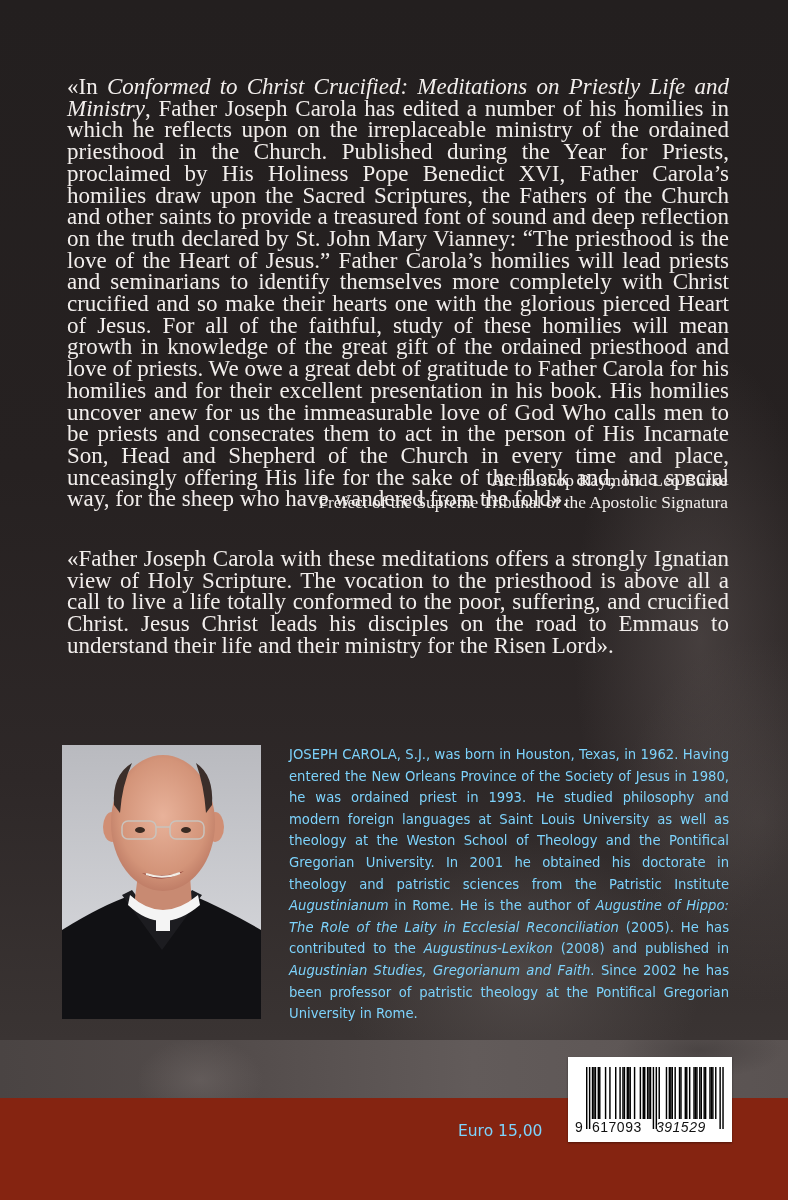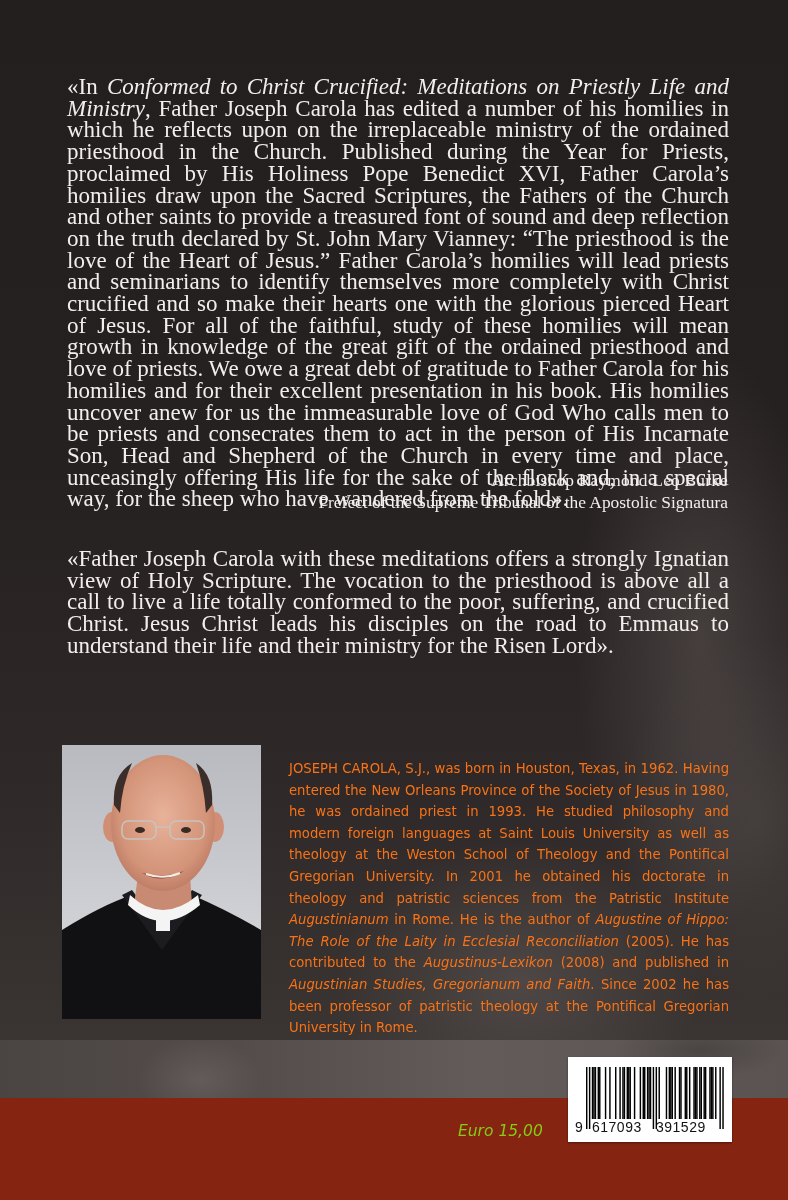--- a/index.html
+++ b/index.html
@@ -50,43 +50,42 @@
   .photo {
     position: absolute; left: 62px; top: 745px; width: 199px; height: 274px;
     overflow: hidden;
     background: linear-gradient(180deg, #bcbdc2 0%, #cdced3 40%, #d6d7db 100%);
   }
   .bio {
     position: absolute; left: 289px; top: 744px; width: 440px;
     font-family: "DejaVu Sans", "Liberation Sans", sans-serif;
     font-size: 13.2px; line-height: 21.6px;
     text-align: justify; text-align-last: left;
-    color: #f97316;
-    margin-top: 14px;
+    color: #7dd3fc;
   }
   .bio i { font-style: italic; }
   .price {
     position: absolute; left: 458px; top: 1122px;
     font-family: "DejaVu Sans", "Liberation Sans", sans-serif;
-    font-size: 15.5px; color: #84cc16; font-style: italic;
+    font-size: 15.5px; color: #7dd3fc;
   }
   .barcode {
     position: absolute; left: 568px; top: 1057px; width: 164px; height: 85px;
     background: #ffffff;
     box-shadow: 0 1px 2px rgba(0,0,0,0.4);
   }
   .barcode svg { position: absolute; left: 0; top: 0; }
   .barcode .digits {
     position: absolute; top: 62px; left: 7px; width: 152px;
     font-family: "Liberation Sans", "DejaVu Sans", sans-serif;
     font-size: 14px; color: #111; letter-spacing: 0.5px;
   }
   .barcode .d-first { position: absolute; left: 0; }
   .barcode .d-left { position: absolute; left: 17px; }
-  .barcode .d-right { position: absolute; left: 81px; }
+  .barcode .d-right { position: absolute; left: 81px; font-style: italic; }
 </style>
 </head>
 <body>
 
 <div class="bg"></div>
 <div class="gray-band"></div>
 <div class="red-band"></div>
 
 <div class="quote q1"><span>«In </span><i>Conformed to Christ Crucified: Meditations on Priestly Life and Ministry</i><span>, Father Joseph Carola has edited a number of his homilies in which he reflects upon on the irreplaceable ministry of the ordained priesthood in the Church.  Published during the Year for Priests, proclaimed by His Holiness Pope Benedict XVI, Father Carola’s homilies draw upon the Sacred Scriptures, the Fathers of the Church and other saints to provide a treasured font of sound and deep reflection on the truth declared by St. John Mary Vianney: “The priesthood is the love of the Heart of Jesus.” Father Carola’s homilies will lead priests and seminarians to identify themselves more completely with Christ crucified and so make their hearts one with the glorious pierced Heart of Jesus.  For all of the faithful, study of these homilies will mean growth in knowledge of the great gift of the ordained priesthood and love of priests.  We owe a great debt of gratitude to Father Carola for his homilies and for their excellent presentation in his book.  His homilies uncover anew for us the immeasurable love of God Who calls men to be priests and consecrates them to act in the person of His Incarnate Son, Head and Shepherd of the Church in every time and place, unceasingly offering His life for the sake of the flock and, in a special way, for the sheep who have wandered from the fold».</span></div>
 <div class="attr a1">

